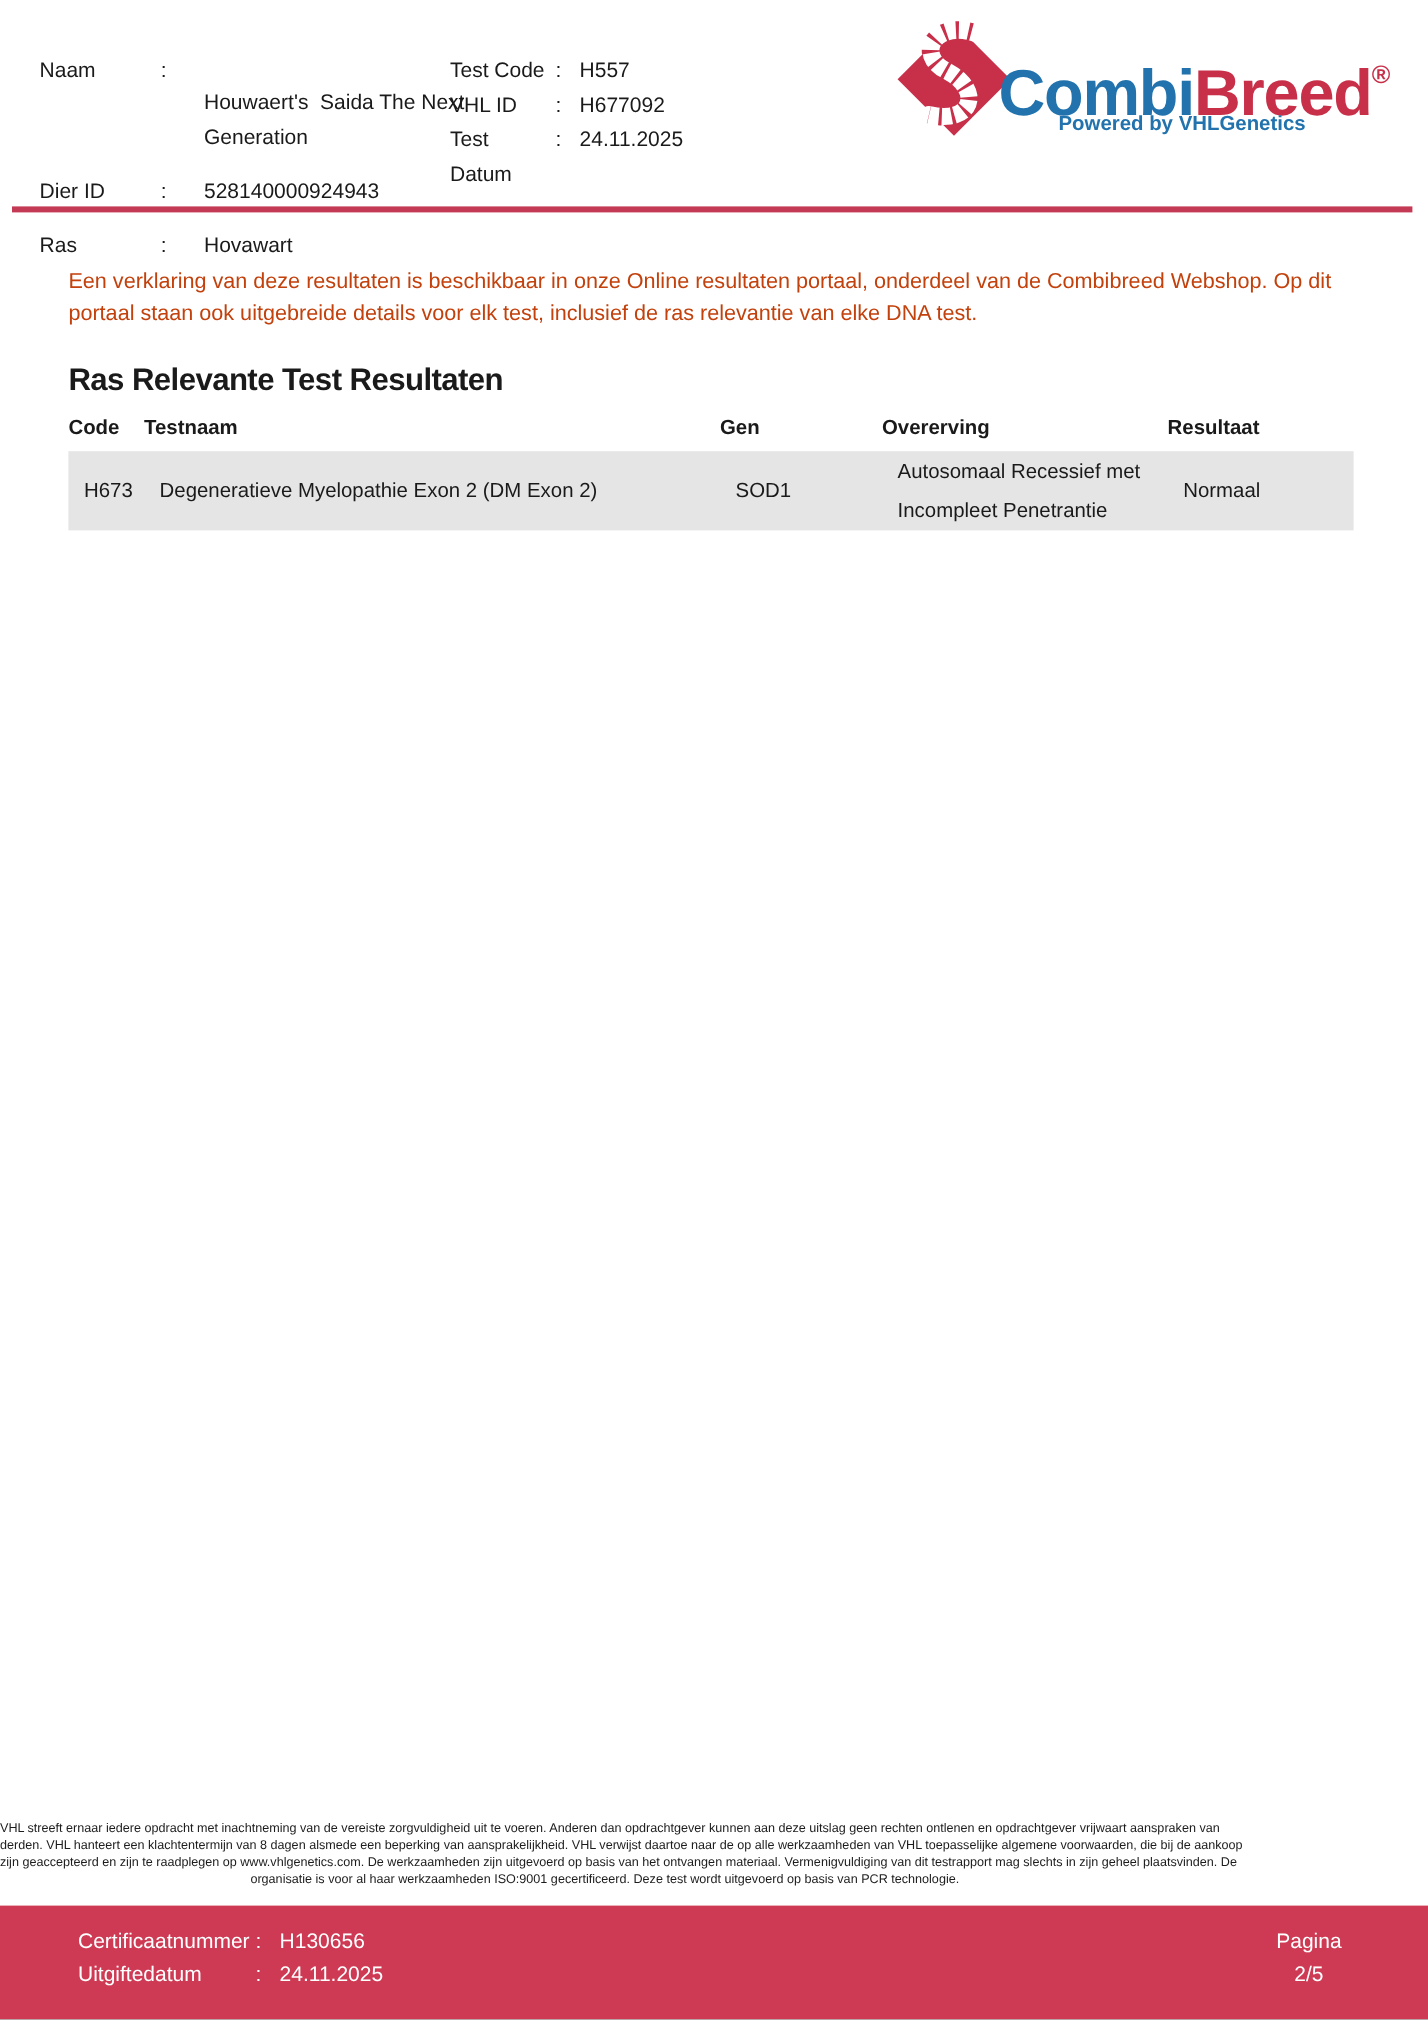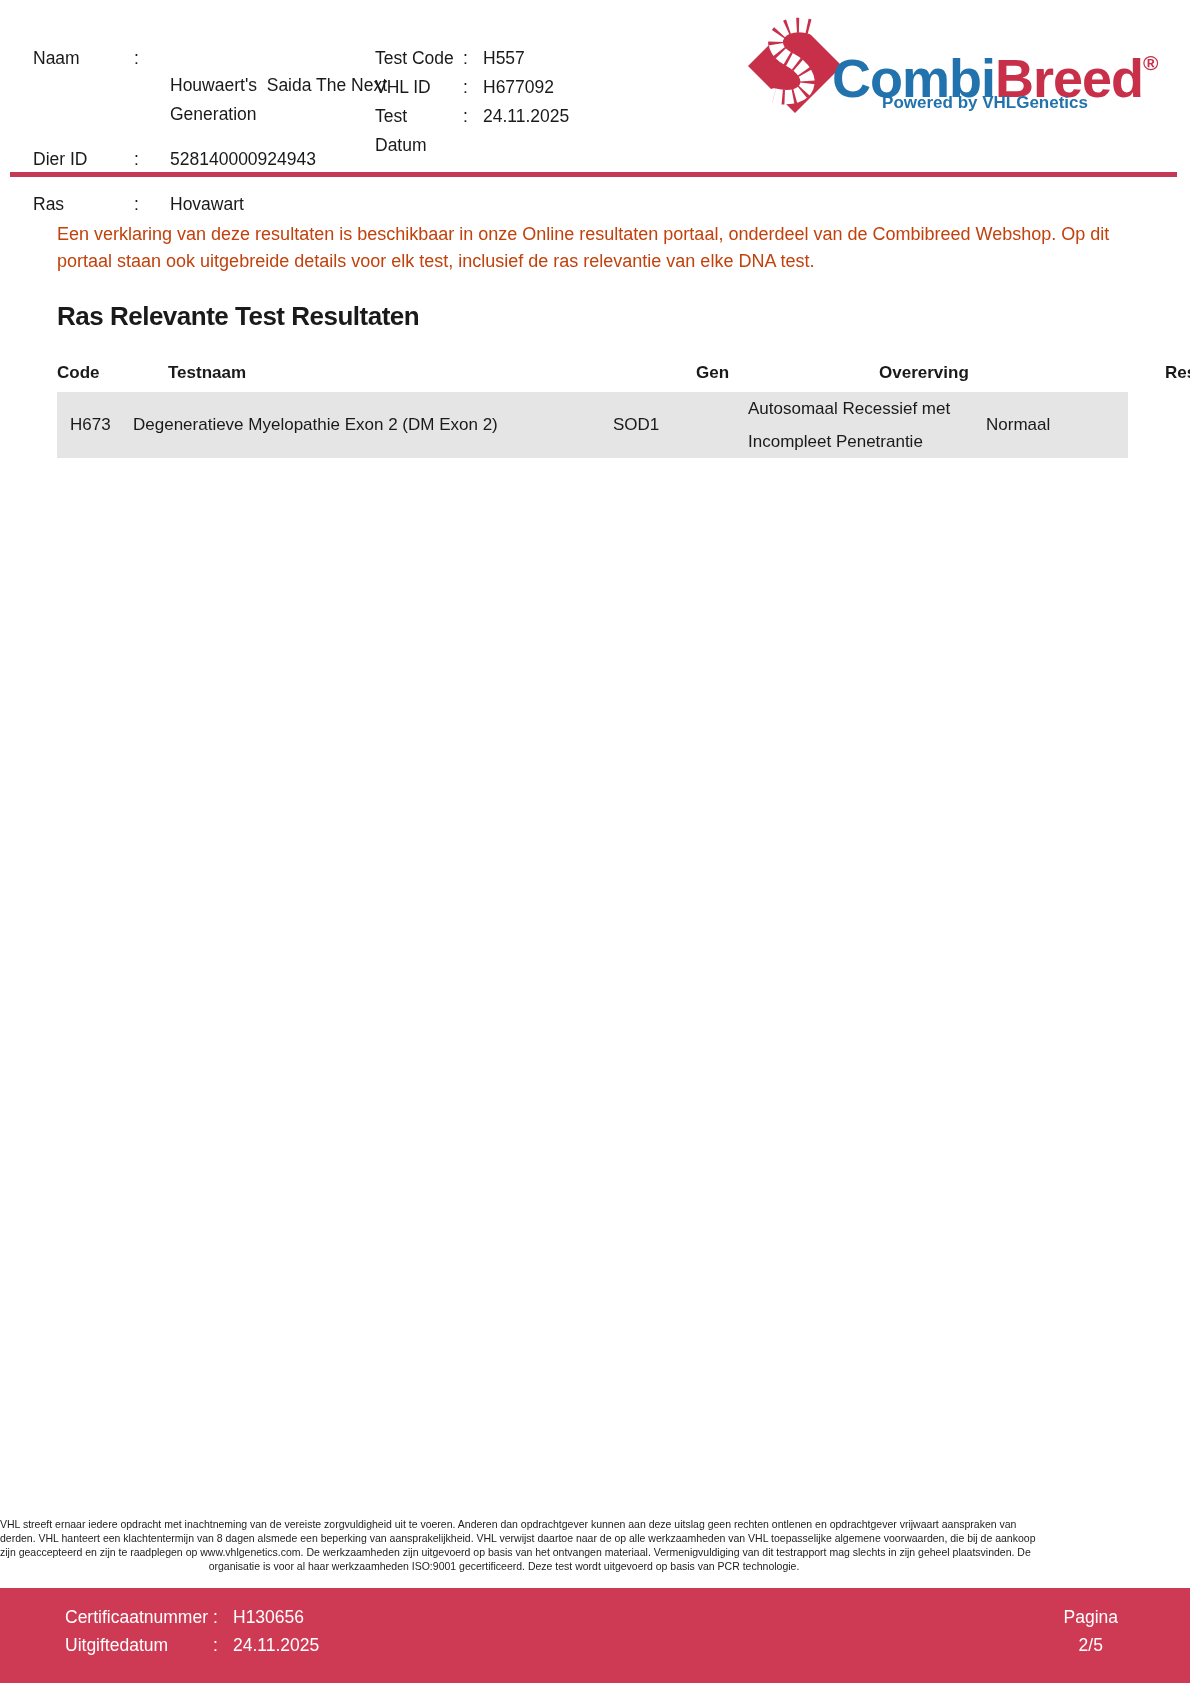--- a/index.html
+++ b/index.html
@@ -42,21 +42,21 @@
   }
   
   .main { position:absolute; left:57px; top:214px; width:1071px; }
   .h1 { font-size:26px; font-weight:bold; letter-spacing:-0.5px; }
   .intro { margin-top:7px; font-size:18px; line-height:27px; color:#c2410c; }
   .h2 { margin-top:26px; font-size:26px; font-weight:bold; letter-spacing:-0.5px; }
   .thead, .trow {
     display:grid; grid-template-columns:63px 480px 135px 238px 1fr;
     font-size:17px;
   }
-  .thead { margin-top:30px; font-weight:bold; line-height:22px;gap:48px; }
+  .thead { margin-top:14px; font-weight:bold; line-height:22px; }
   .trow {
     margin-top:8px; background:#e5e5e5; min-height:64px;
     align-items:center; line-height:22px;padding-left:13px;
   }
   .trow .cell { padding-right:8px; }
   .ov-line { line-height:33px; }
   
   .disclaimer {
     position:absolute; left:0; top:1517px; width:1008px;
     text-align:center; font-size:10.5px; line-height:14px; color:#1c1c1c;

